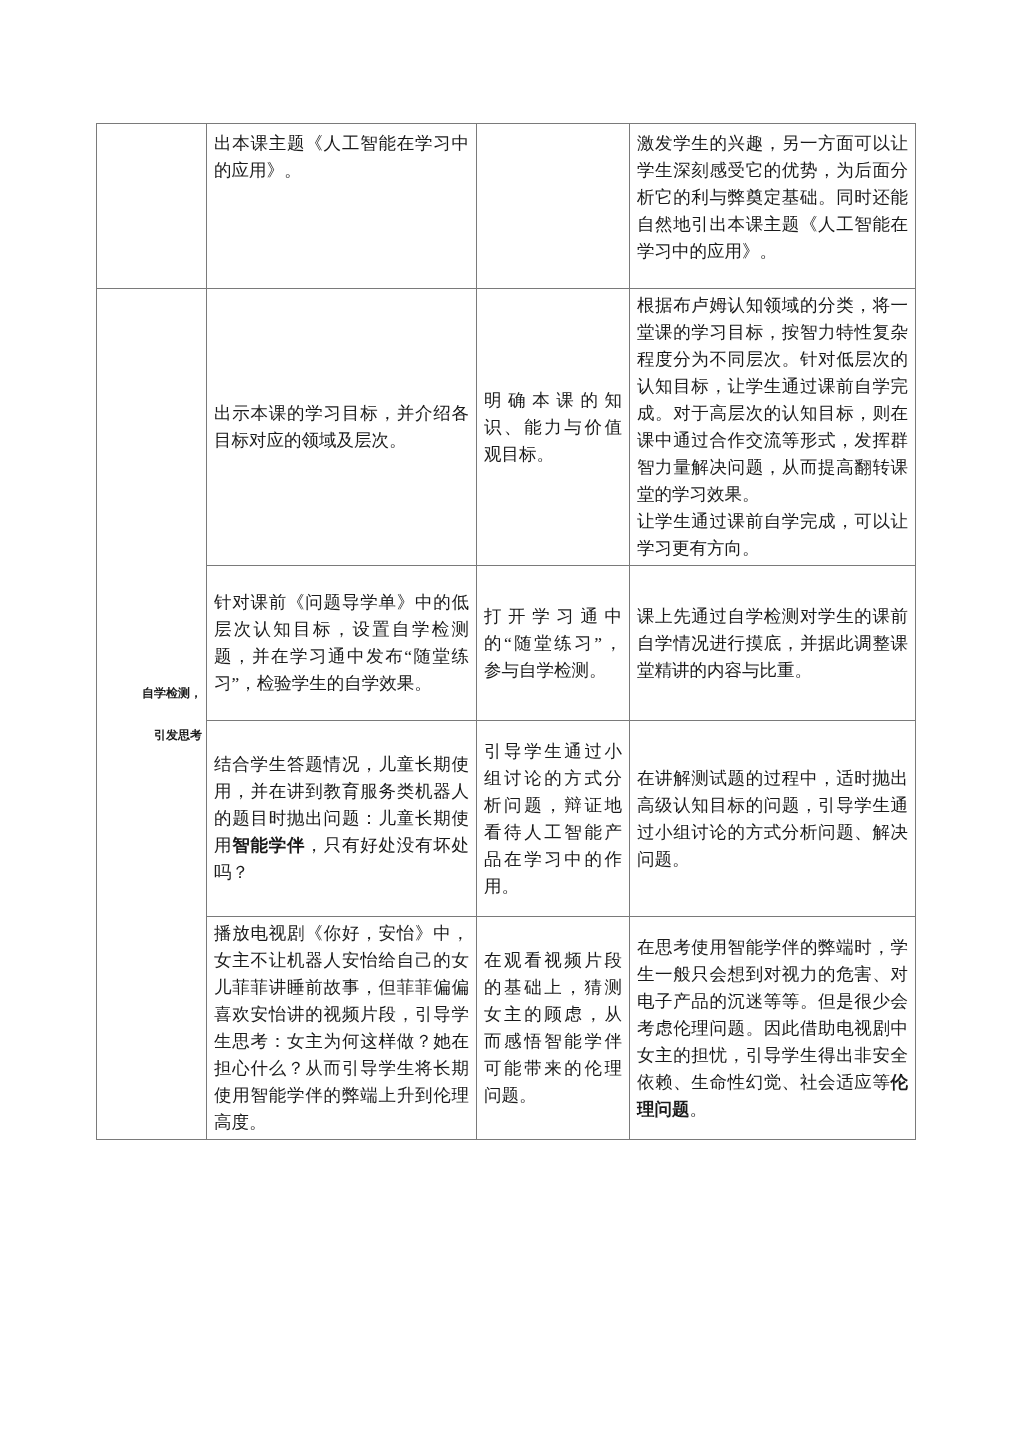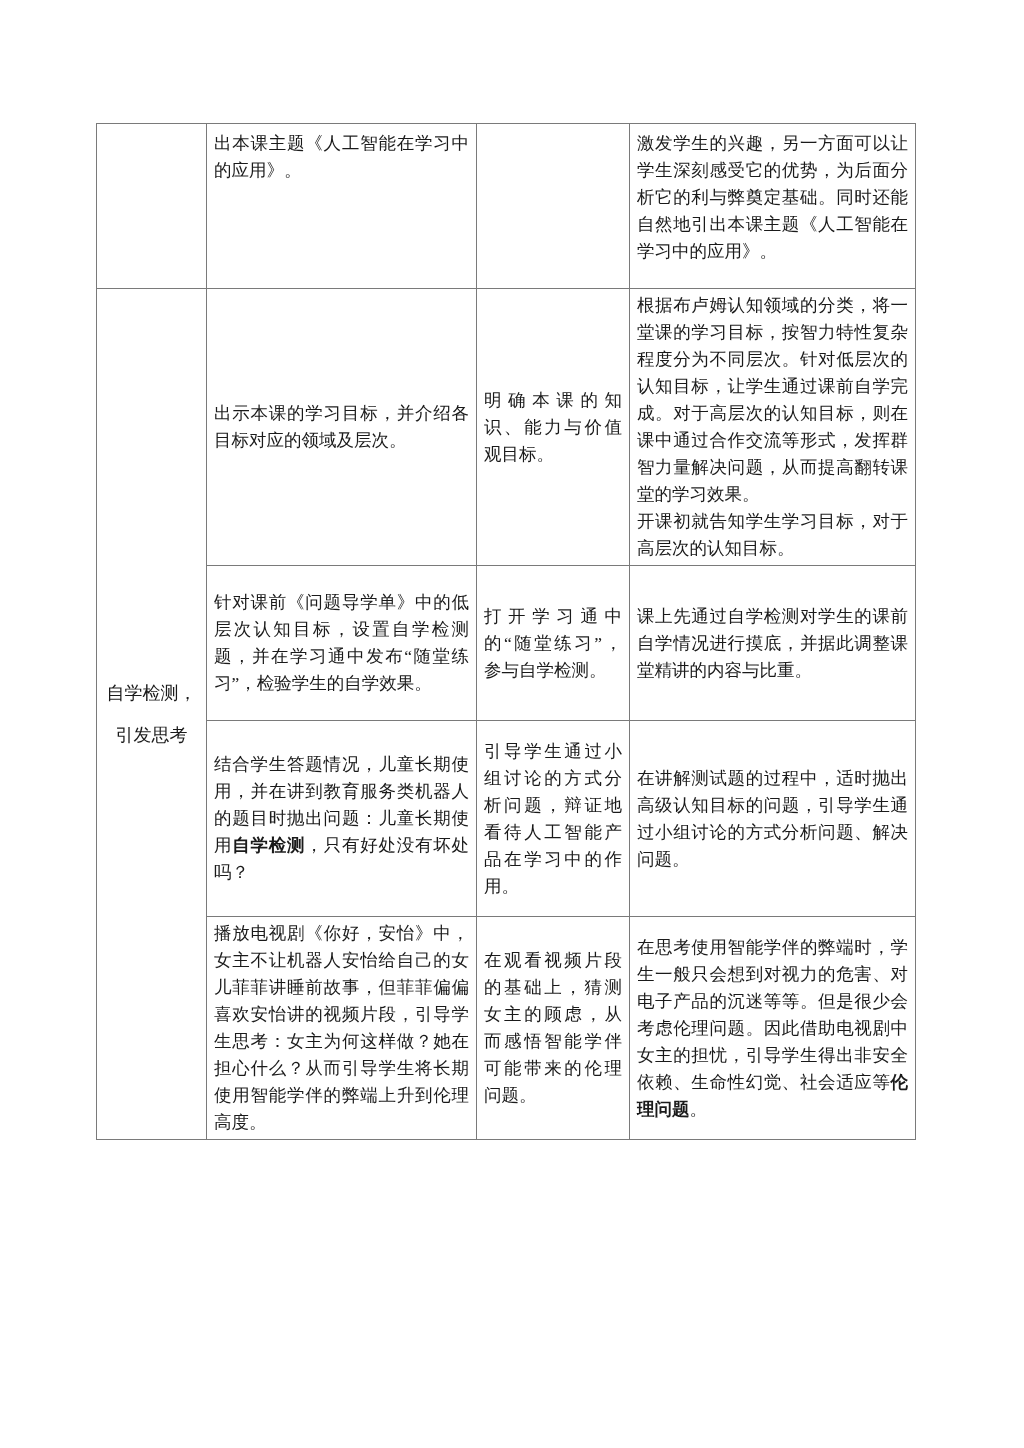--- a/index.html
+++ b/index.html
@@ -38,24 +38,24 @@
   tr.r5 { height: 195px; }
   tr.r1 td { vertical-align: top; padding-top: 6px; }
   .cell-text { text-align: justify; }
   .cell-text + .cell-text { margin-top: 0; }
   .stage-cell {
     text-align: center;
     vertical-align: middle;
     padding: 0 4px;
   }
   .stage-line {
-    font-weight: normal;
-    font-size: 18px;
+    font-weight: bold;
+    font-size: 12px;
     line-height: 42px;
-    text-align: center;
+    text-align: right;
     white-space: nowrap;
   }
   b { font-weight: bold; }
 </style>
 </head>
 <body>
 
 <div class="page">
   <table class="lesson-table">
     <colgroup>
@@ -85,39 +85,39 @@
         <div class="stage-line">引发思考</div>
       </td>
       <td>
         <div class="cell-text">出示本课的学习目标，并介绍各目标对应的领域及层次。</div>
       </td>
       <td>
         <div class="cell-text">明确本课的知识、能力与价值观目标。</div>
       </td>
       <td>
         <div class="cell-text">根据布卢姆认知领域的分类，将一堂课的学习目标，按智力特性复杂程度分为不同层次。针对低层次的认知目标，让学生通过课前自学完成。对于高层次的认知目标，则在课中通过合作交流等形式，发挥群智力量解决问题，从而提高翻转课堂的学习效果。</div>
-        <div class="cell-text">开课初就告知学生学习目标，对于高层次的认知目标。</div>
+        <div class="cell-text">让学生通过课前自学完成，可以让学习更有方向。</div>
       </td>
     </tr>
 
     <tr class="r3">
       <td>
         <div class="cell-text">针对课前《问题导学单》中的低层次认知目标，设置自学检测题，并在学习通中发布“随堂练习”，检验学生的自学效果。</div>
       </td>
       <td>
         <div class="cell-text">打开学习通中的“随堂练习”，参与自学检测。</div>
       </td>
       <td>
         <div class="cell-text">课上先通过自学检测对学生的课前自学情况进行摸底，并据此调整课堂精讲的内容与比重。</div>
       </td>
     </tr>
 
     <tr class="r4">
       <td>
-        <div class="cell-text"><span>结合学生答题情况，儿童长期使用，并在讲到教育服务类机器人的题目时抛出问题：儿童长期使用</span><b>自学检测</b><span>，只有好处没有坏处吗？</span></div>
+        <div class="cell-text"><span>结合学生答题情况，儿童长期使用，并在讲到教育服务类机器人的题目时抛出问题：儿童长期使用</span><b>智能学伴</b><span>，只有好处没有坏处吗？</span></div>
       </td>
       <td>
         <div class="cell-text">引导学生通过小组讨论的方式分析问题，辩证地看待人工智能产品在学习中的作用。</div>
       </td>
       <td>
         <div class="cell-text">在讲解测试题的过程中，适时抛出高级认知目标的问题，引导学生通过小组讨论的方式分析问题、解决问题。</div>
       </td>
     </tr>
 
     <tr class="r5">

